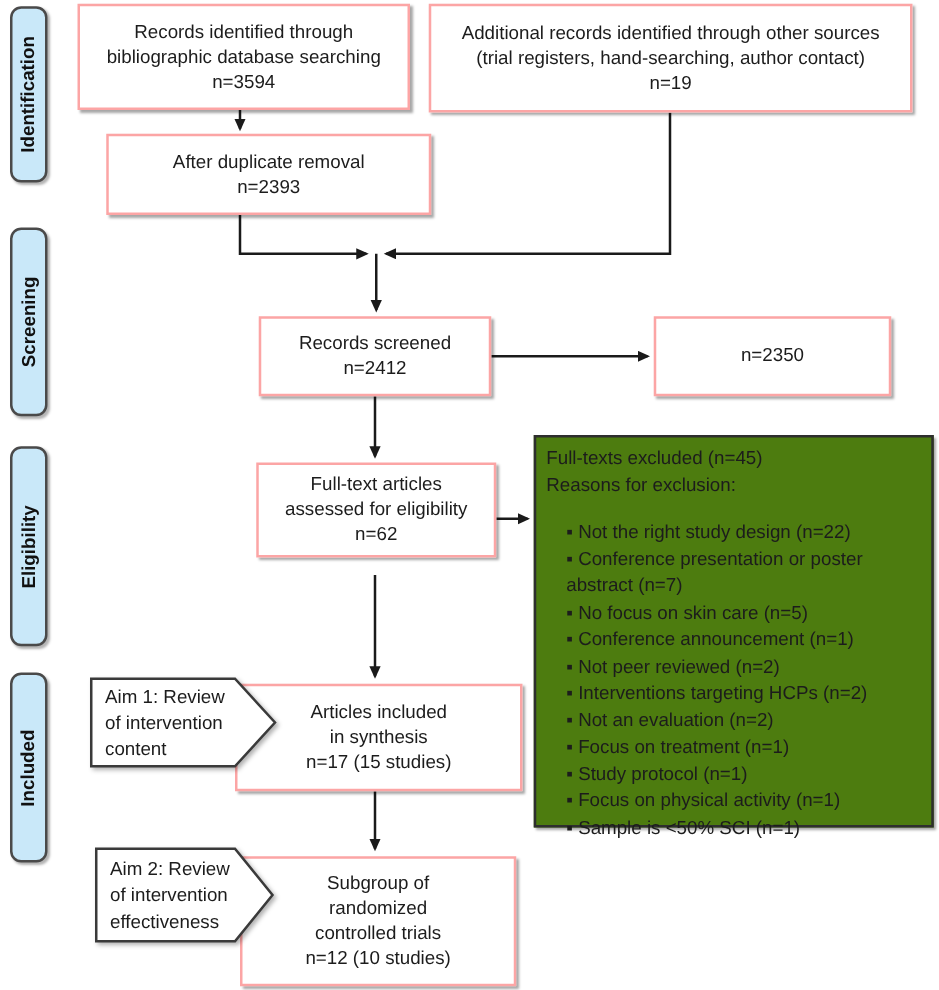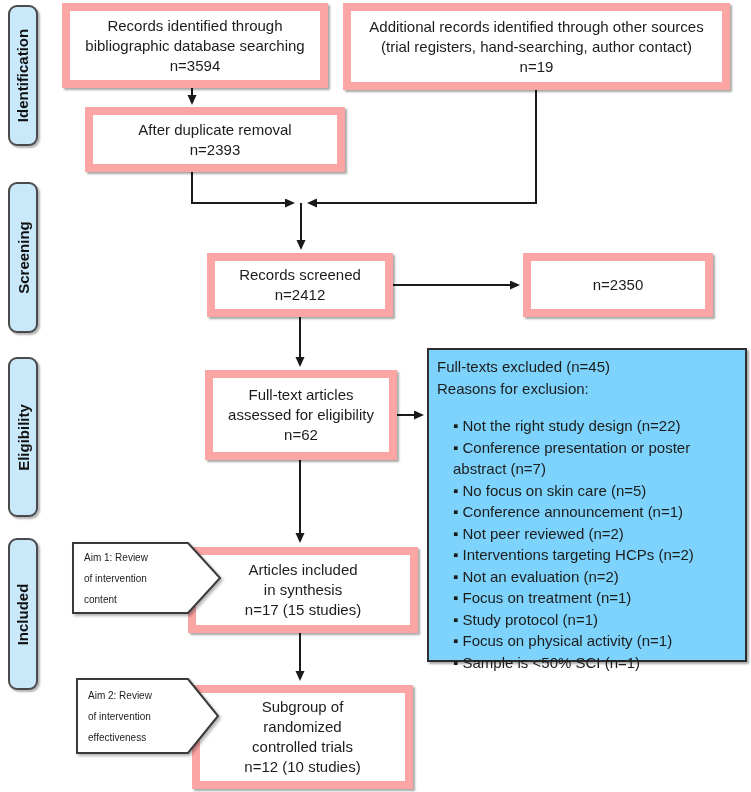--- a/index.html
+++ b/index.html
@@ -3,43 +3,43 @@
 <meta charset="utf-8">
 <style>
   html,body{margin:0;padding:0;background:#ffffff;}
   .canvas{
     position:relative;width:751px;height:792px;background:#ffffff;
     font-family:"Liberation Sans",sans-serif;color:#1c1c1c;overflow:hidden;
   }
   svg.connectors{position:absolute;left:0;top:0;z-index:1;}
   .box{
     position:absolute;box-sizing:border-box;background:#ffffff;
-    border:8px solid #fca5a5;box-shadow:2px 2px 2px rgba(0,0,0,0.35);
+    border:2px solid #fca5a5;box-shadow:2px 2px 2px rgba(0,0,0,0.35);
     display:flex;flex-direction:column;justify-content:center;align-items:center;
     text-align:center;font-size:15px;line-height:20px;z-index:2;padding:2px 4px;
   }
   .stage{
     position:absolute;box-sizing:border-box;background:#c9e8f9;
     border:2px solid #4a4a4a;border-radius:9px;box-shadow:2px 2px 2px rgba(0,0,0,0.30);
     display:flex;justify-content:center;align-items:center;z-index:2;
   }
   .stage span{
     transform:rotate(-90deg);white-space:nowrap;font-weight:bold;font-size:15px;color:#111;
   }
   .excl-box{
-    position:absolute;box-sizing:border-box;background:#7dd3fc;
+    position:absolute;box-sizing:border-box;background:#4d7c0f;
     border:2px solid #2e2e2e;box-shadow:2px 2px 2px rgba(0,0,0,0.35);
     z-index:2;font-size:15px;line-height:21.5px;padding:6px 6px 4px 8px;text-align:left;
   }
   .excl-box ul{margin:16px;padding:0;list-style:none;}
   .excl-box li::before{content:"\25AA\00A0";}
   .pentagon{position:absolute;z-index:3;filter:drop-shadow(2px 2px 1.5px rgba(0,0,0,0.30));}
   .pentagon polygon{fill:#ffffff;stroke:#3a3a3a;stroke-width:2;}
   .aim-text{
-    position:absolute;z-index:4;font-size:10px;line-height:21px;text-align:left;
+    position:absolute;z-index:4;font-size:15px;line-height:21px;text-align:left;
     display:flex;flex-direction:column;justify-content:center;
   }
 </style>
 </head>
 <body>
 
 <div class="canvas">
 
   <svg class="connectors" width="751" height="792">
     <defs>
@@ -99,21 +99,21 @@
 
   <div class="box" style="left:207px;top:253px;width:186px;height:64px">
     <div>Records screened</div>
     <div>n=2412</div>
   </div>
 
   <div class="box" style="left:523px;top:253px;width:190px;height:64px">
     <div>n=2350</div>
   </div>
 
-  <div class="box" style="left:205px;top:370px;width:192px;height:90px">
+  <div class="box" style="left:205px;top:370px;width:192px;height:76px">
     <div>Full-text articles</div>
     <div>assessed for eligibility</div>
     <div>n=62</div>
   </div>
 
   <div class="excl-box" style="left:427px;top:348px;width:320px;height:314px">
     <div>Full-texts excluded (n=45)</div>
     <div>Reasons for exclusion:</div>
     <ul>
       <li>Not the right study design (n=22)</li>

